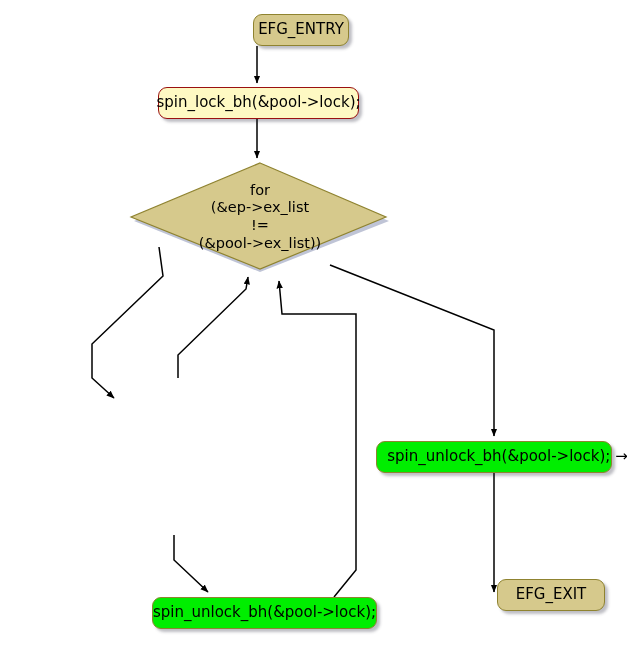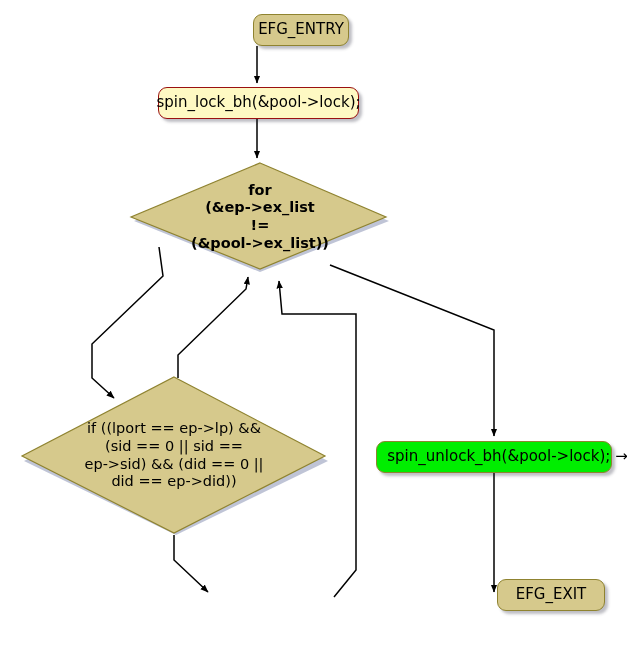--- a/index.html
+++ b/index.html
@@ -104,44 +104,37 @@
   </svg>
 
   <div class="node node-rounded fill-tan" style="left:209px; top:14px; width:96px; height:32px;">
     <span>EFG_ENTRY</span>
   </div>
 
   <div class="node node-rounded fill-red" style="left:158px; top:87px; width:201px; height:32px;">
     <span>spin_lock_bh(&amp;pool-&gt;lock);</span>
   </div>
 
-  <div class="diamond-wrap" style="left:128px; top:162px; width:264px; height:110px;font-weight:bold;">
+  <div class="diamond-wrap" style="left:128px; top:162px; width:264px; height:110px;">
     <svg class="diamond-shape" viewBox="0 0 264 110" width="264" height="110" xmlns="http://www.w3.org/2000/svg">
       <polygon points="132,6 261,59 132,110 6,59" fill="#aab0c8" opacity="0.75"></polygon>
       <polygon points="132,1 258,55 132,107 3,55" fill="#d6c98c" stroke="#8f8330" stroke-width="1.2"></polygon>
     </svg>
     <div class="diamond-label">for
 (&amp;ep-&gt;ex_list
 !=
 (&amp;pool-&gt;ex_list))</div>
   </div>
 
-  <div class="diamond-wrap" style="left:18px; top:376px; width:312px; height:159px;">
-    <svg class="diamond-shape" viewBox="0 0 312 159" width="312" height="159" xmlns="http://www.w3.org/2000/svg">
-      <polygon points="158,7 310,85 158,159 6,85" fill="#aab0c8" opacity="0.75"></polygon>
-      <polygon points="156,1 307,80 156,157 4,80" fill="#d6c98c" stroke="#8f8330" stroke-width="1.2"></polygon>
-    </svg>
-    <div class="diamond-label">if ((lport == ep-&gt;lp) &amp;&amp;
-(sid == 0 || sid ==
-ep-&gt;sid) &amp;&amp; (did == 0 ||
-did == ep-&gt;did))</div>
-  </div>
 
   <div class="node node-rounded fill-green" style="left:376px; top:441px; width:236px; height:32px;padding-left:36px;">
     <span>spin_unlock_bh(&amp;pool-&gt;lock); →</span>
   </div>
 
+  <div class="node node-rounded fill-green" style="left:152px; top:597px; width:225px; height:32px;">
+    <span>spin_unlock_bh(&amp;pool-&gt;lock);</span>
+  </div>
 
   <div class="node node-rounded fill-tan" style="left:453px; top:579px; width:108px; height:32px;">
     <span>EFG_EXIT</span>
   </div>
 
 </div>
 
 </body></html>

